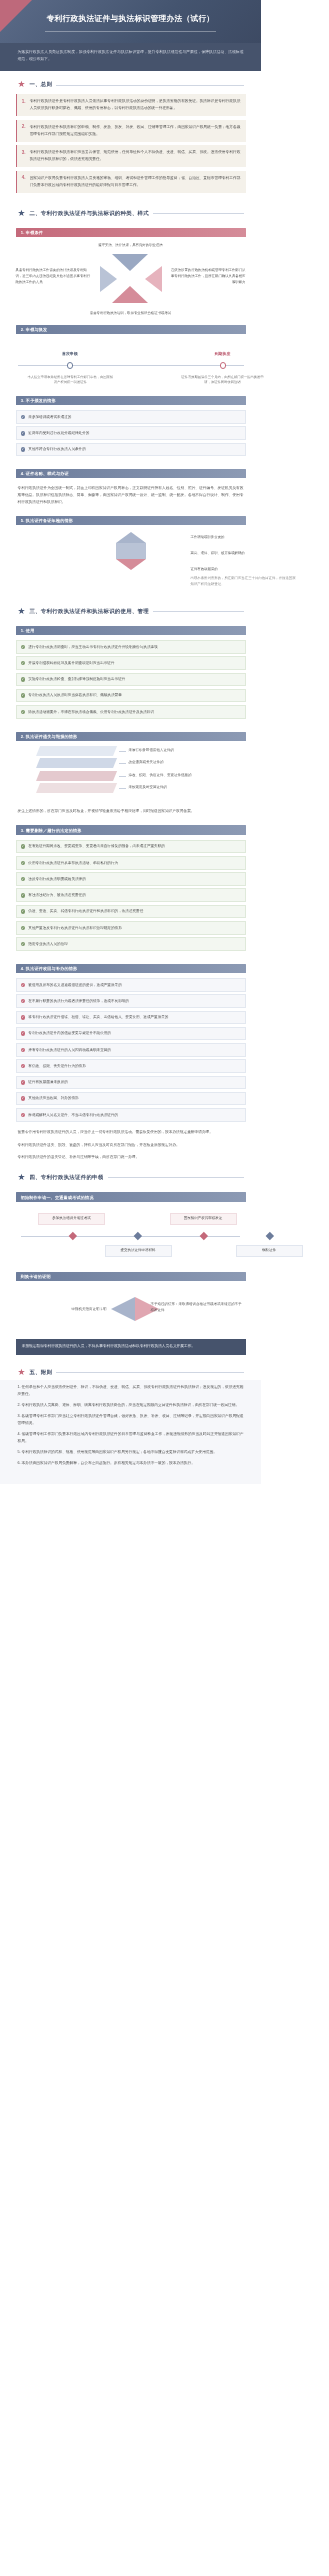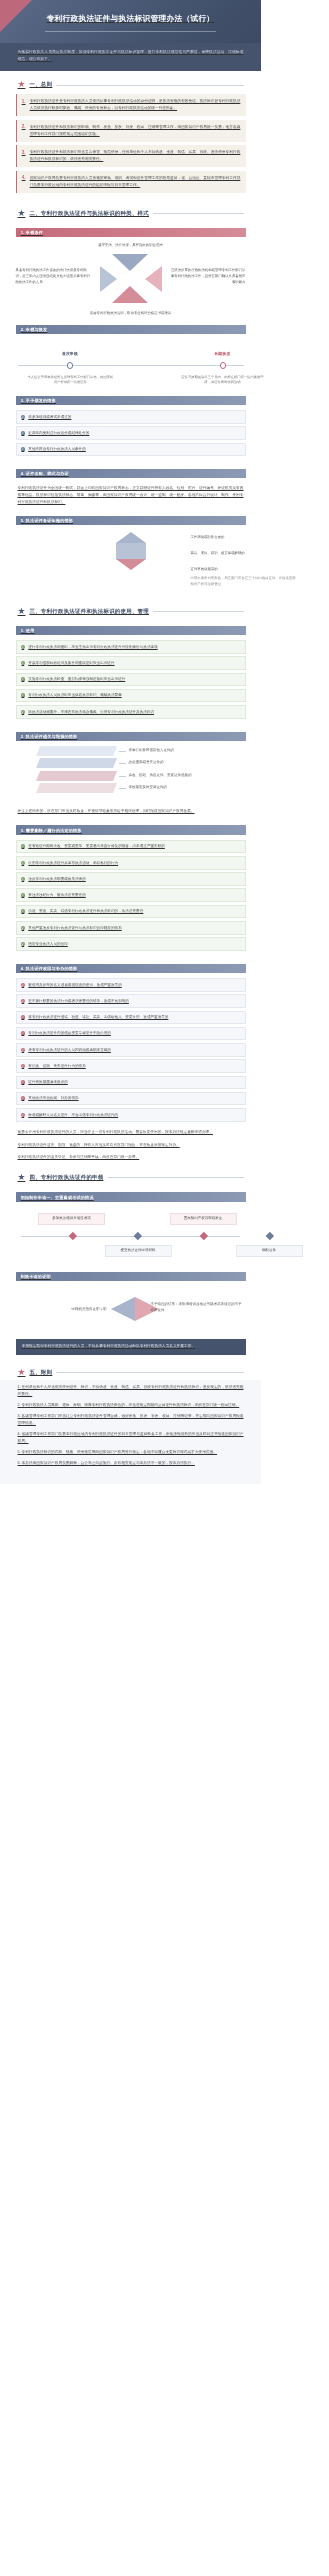--- a/index.html
+++ b/index.html
@@ -2,21 +2,21 @@
 <html style="font-size:8.2px"><head>
 <meta charset="utf-8">
 <style>
   * { box-sizing: border-box; margin: 0; padding: 0; }
   body {
     width: 330px;
     background: #ffffff;
     font-family: "Liberation Sans", sans-serif;
     color: #333;
   }
-  .page { width: 261px; position: relative; text-decoration: underline; }
+  .page { width: 261px; position: relative; }
 
   
   .hero {
     position: relative;
     background: #4a5b7a;
     background: linear-gradient(135deg,#5b6b88 0%,#44546f 60%,#3d4a63 100%);
     padding: 13.4px 20.6px 11.3px 20.6px;
     overflow: hidden;
   }
   .hero .corner {

